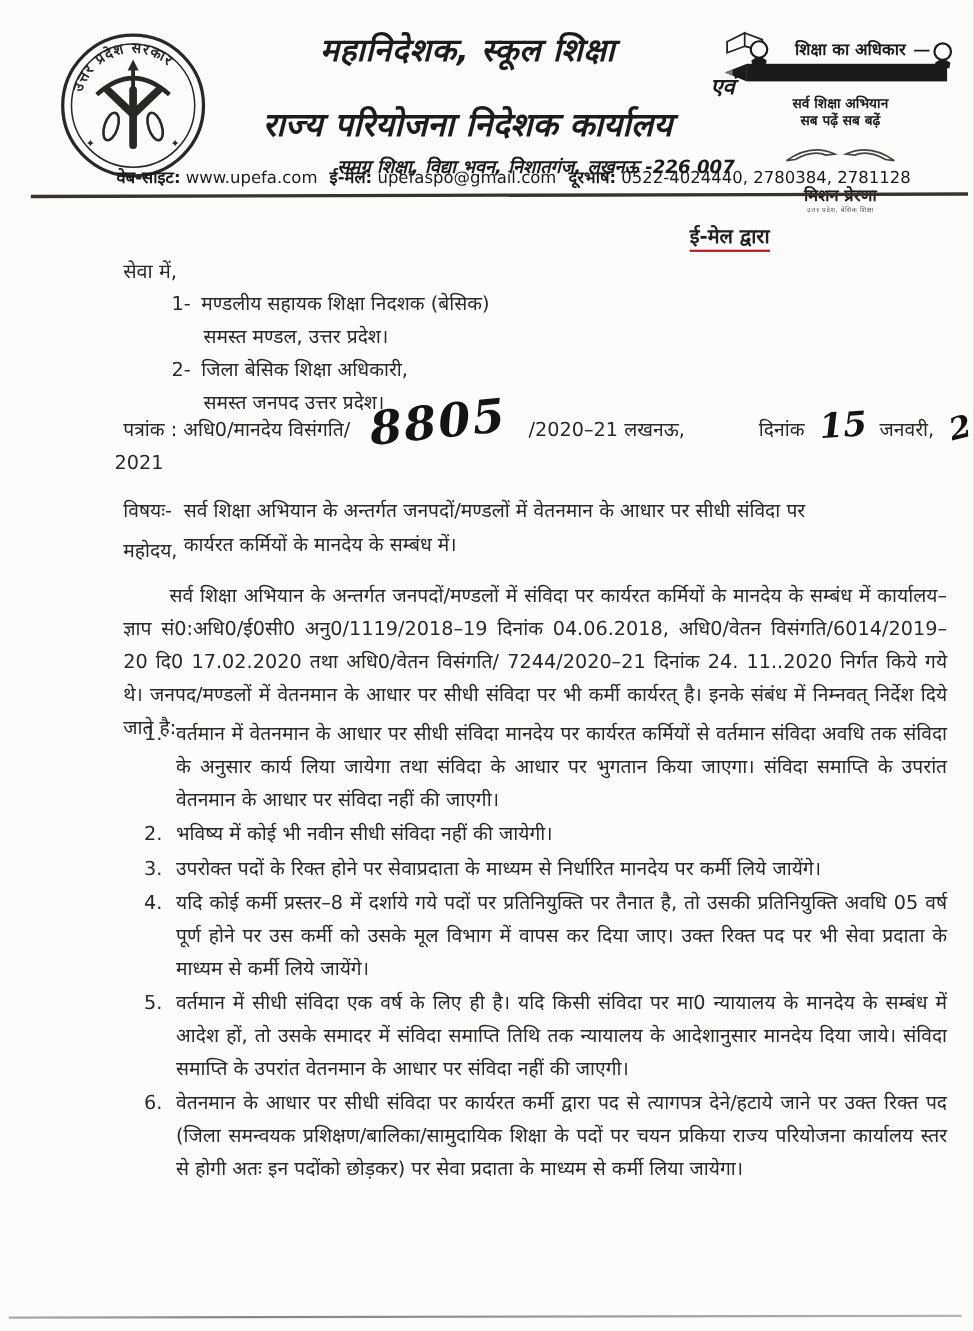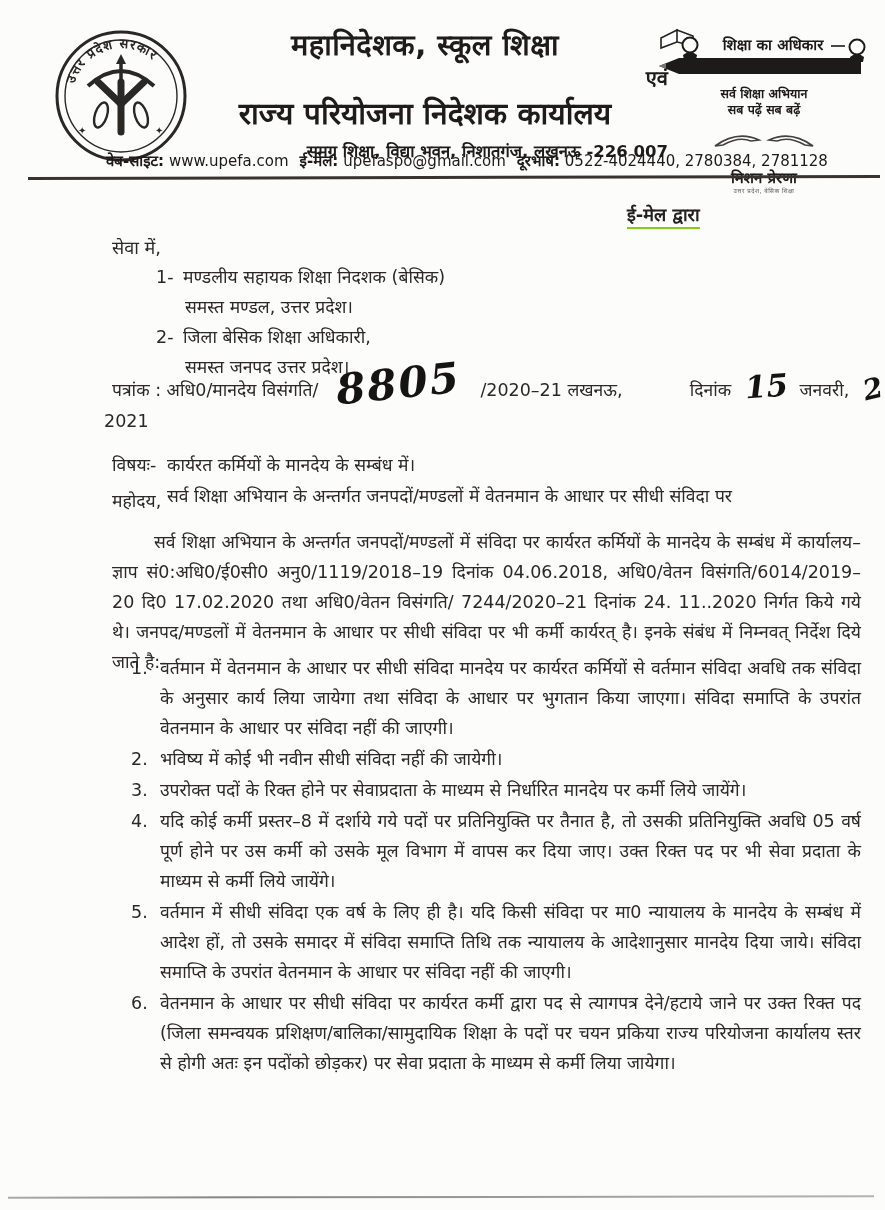--- a/index.html
+++ b/index.html
@@ -3,39 +3,39 @@
 <meta charset="utf-8">
 <style>
   html,body{margin:0;padding:0;background:#d9d9d9;}
   .page{
     position:relative;width:885px;height:1210px;background:#fcfcfa;
     font-family:"DejaVu Sans",sans-serif;color:#2a2825;overflow:hidden;
     box-shadow:0 0 6px rgba(0,0,0,.25);
   }
   
   .emblem{position:absolute;left:52px;top:22px;width:138px;height:146px;}
-  .hc{position:absolute;left:182px;top:24px;width:486px;text-align:center;color:#1e1c1a;}
+  .hc{position:absolute;left:182px;top:24px;width:486px;text-align:center;color:#1e1c1a;font-style:italic;}
   .hc .t1{font-size:29px;font-weight:700;letter-spacing:.5px;}
   .hc .t2{font-size:20px;font-weight:700;margin-top:1px;text-align:right;}
   .hc .t3{font-size:30px;font-weight:700;margin-top:1px;}
   .hc .addr{font-size:16.5px;font-weight:700;margin-top:6px;text-align:right;}
   .hlogos{position:absolute;left:650px;top:22px;width:228px;text-align:center;color:#1e1c1a;}
   .ssa{font-size:12.5px;font-weight:700;line-height:16px;}
   .mission{margin-top:10px;}
   .mtitle{font-size:15px;font-weight:700;margin-top:13px;}
   .msub{font-size:6px;color:#555;letter-spacing:.5px;}
   .contact{position:absolute;top:150px;left:106px;width:770px;font-size:15px;
     display:flex;gap:11px;white-space:nowrap;color:#1d1b19;}
   .contact .lab{font-weight:700;}
   .rule{position:absolute;top:176px;left:28px;width:852px;height:0;
     border-top:3px solid #37342f;transform:rotate(-.15deg);}
   
   .txt{font-size:17.5px;line-height:30px;color:#2b2926;}
   .via{position:absolute;top:202px;left:627px;font-size:18px;font-weight:700;
-    border-bottom:2px solid #84cc16;padding-bottom:1px;color:#23211f;}
+    border-bottom:2px solid #b91c1c;padding-bottom:1px;color:#23211f;}
   .seva{position:absolute;top:233px;left:112px;font-size:18px;}
   .recipients{position:absolute;top:262px;left:156px;width:520px;}
   .rec-row{display:flex;}
   .rec-num{width:27px;flex:none;}
   .rec-l2{padding-left:29px;}
   .refline{position:absolute;top:372px;left:112px;width:762px;white-space:nowrap;}
   .refline .seg{display:inline-block;vertical-align:baseline;}
   .hw{font-family:"DejaVu Serif",serif;font-style:italic;font-weight:700;color:#151413;}
   .hw-num{display:inline-block;font-size:42px;line-height:20px;transform:rotate(-6deg);
     margin:0 14px 0 12px;position:relative;top:2px;letter-spacing:2px;}
@@ -168,22 +168,22 @@
     <span class="seg">दिनांक</span>
     <span class="hw hw-day">15</span>
     <span class="seg">जनवरी,</span>
     <span class="hw hw-yr">21</span>
   </div>
   <div class="year-wrap txt">2021</div>
 
   <div class="subject txt">
     <span class="subj-label">विषयः-</span>
     <div class="subj-lines">
+      <div>सर्व शिक्षा अभियान के अन्तर्गत जनपदों/मण्डलों में वेतनमान के आधार पर सीधी संविदा   पर</div>
       <div>कार्यरत कर्मियों के मानदेय के सम्बंध में।</div>
-      <div>सर्व शिक्षा अभियान के अन्तर्गत जनपदों/मण्डलों में वेतनमान के आधार पर सीधी संविदा   पर</div>
     </div>
   </div>
 
   <div class="greet txt">महोदय,</div>
   <div class="para txt">सर्व शिक्षा अभियान के अन्तर्गत जनपदों/मण्डलों में संविदा पर कार्यरत कर्मियों के मानदेय के सम्बंध में कार्यालय–ज्ञाप सं0:अधि0/ई0सी0 अनु0/1119/2018–19 दिनांक 04.06.2018, अधि0/वेतन विसंगति/6014/2019–20 दि0 17.02.2020 तथा अधि0/वेतन विसंगति/ 7244/2020–21 दिनांक 24. 11..2020 निर्गत किये गये थे। जनपद/मण्डलों में वेतनमान के आधार पर सीधी संविदा पर भी कर्मी कार्यरत् है। इनके संबंध में निम्नवत् निर्देश दिये जाते है:-</div>
 
   <div class="items txt">
     <div class="item">
       <span class="inum">1.</span>
       <span class="itext">वर्तमान में वेतनमान के आधार पर सीधी संविदा मानदेय पर कार्यरत कर्मियों से वर्तमान संविदा अवधि तक संविदा के अनुसार कार्य लिया जायेगा तथा संविदा के आधार पर भुगतान किया जाएगा। संविदा समाप्ति के उपरांत वेतनमान के आधार पर संविदा नहीं की जाएगी।</span>

